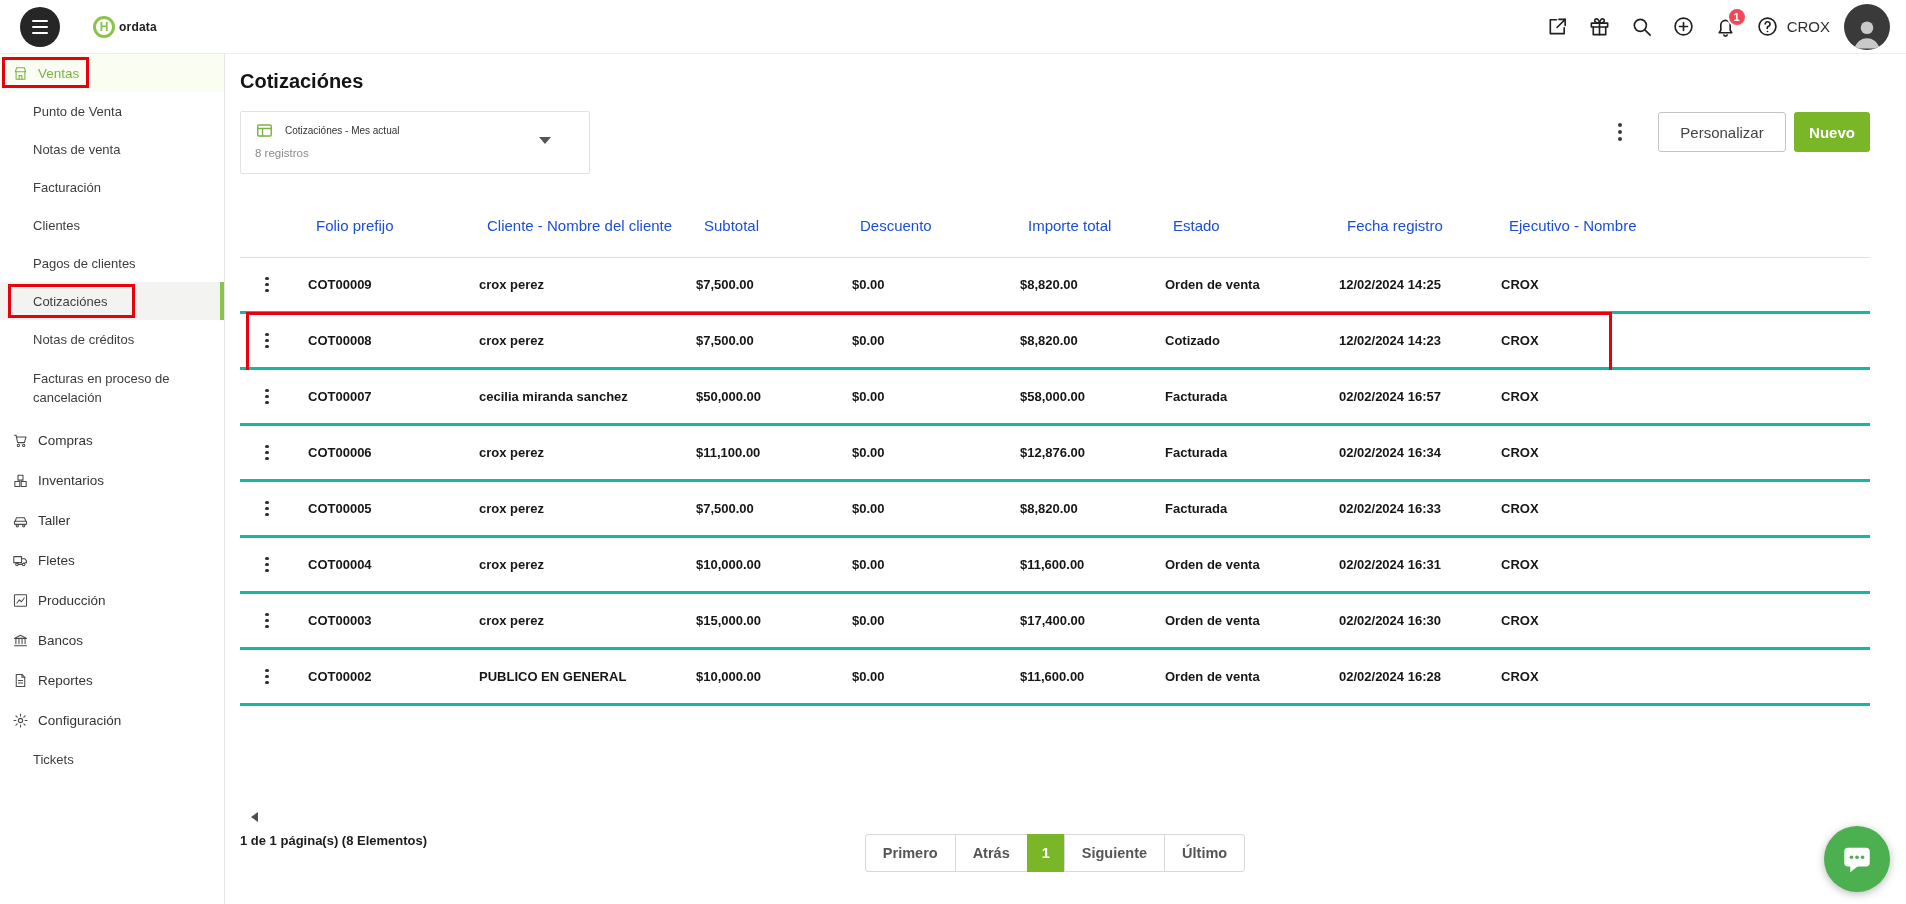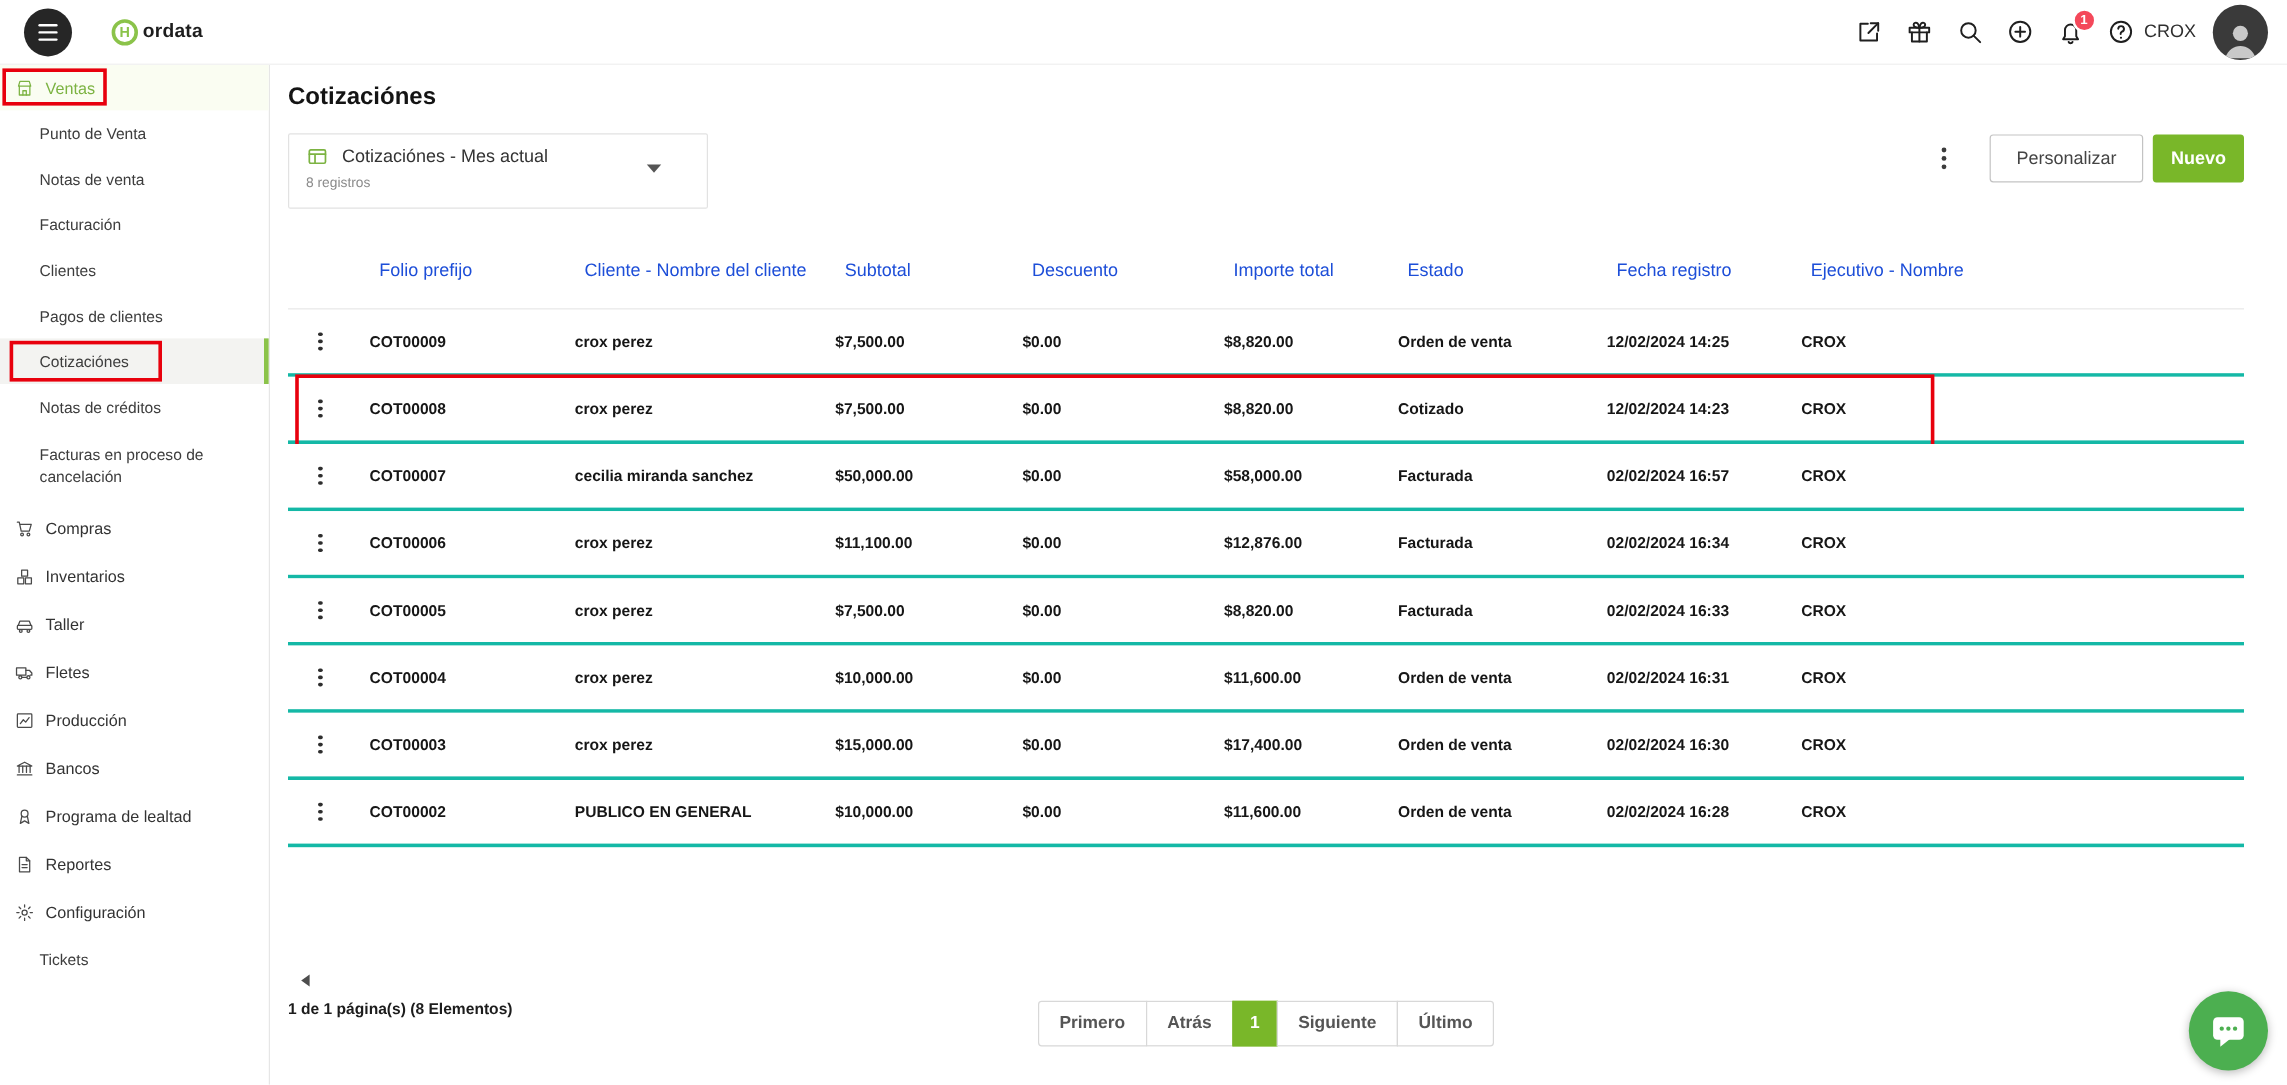--- a/index.html
+++ b/index.html
@@ -7,21 +7,21 @@
   body{font-family:"Liberation Sans","DejaVu Sans",sans-serif;background:#fff;overflow:hidden;position:relative;color:#222;}
   button{font-family:inherit;}
   svg.icon{fill:none;stroke:currentColor;stroke-width:1.7;stroke-linecap:round;stroke-linejoin:round;width:22px;height:22px;display:block;}
 
   
   .topbar{position:absolute;top:0;left:0;right:0;height:54px;background:#fff;border-bottom:1px solid #efefef;display:flex;align-items:center;padding:0 16px 0 20px;z-index:5;}
   .hamburger{width:40px;height:40px;border-radius:50%;background:#262626;border:none;display:flex;flex-direction:column;justify-content:center;align-items:center;gap:4px;cursor:pointer;flex:none;}
   .hamburger b{display:block;width:16px;height:2px;background:#fff;border-radius:1px;}
   .logo{display:flex;align-items:center;gap:4px;margin-left:33px;cursor:pointer;}
   .logo-badge{width:22px;height:22px;border-radius:50%;border:3px solid #8bc34a;color:#8bc34a;font-weight:700;font-size:12px;display:flex;align-items:center;justify-content:center;}
-  .logo-text{font-size:16px;font-weight:700;color:#1d1d1d;letter-spacing:.2px;}
+  .logo-text{font-size:12px;font-weight:700;color:#1d1d1d;letter-spacing:.2px;}
   .tb-right{margin-left:auto;display:flex;align-items:center;}
   .tb-actions{display:flex;align-items:center;gap:19px;}
   .tb-btn{background:none;border:none;color:#1f1f1f;cursor:pointer;position:relative;padding:0;}
   .tb-btn .icon{width:23px;height:23px;}
   .badge{position:absolute;top:-8px;right:-10px;min-width:20px;height:20px;border-radius:10px;background:#f4485a;color:#fff;font-size:11px;font-weight:700;display:flex;align-items:center;justify-content:center;border:2px solid #fff;padding:0 3px;}
   .user-name{font-size:15px;color:#2e2e2e;margin-left:8px;}
   .avatar{width:46px;height:46px;border-radius:50%;background:#3a3a3a;display:flex;align-items:flex-end;justify-content:center;overflow:hidden;cursor:pointer;margin-left:14px;border:none;}
 
   
   .sidebar{position:absolute;top:54px;left:0;bottom:0;width:225px;background:#fff;border-right:1px solid #e6e6e6;overflow:hidden;}
@@ -39,21 +39,21 @@
   .ann{position:absolute;border:3px solid #e8000d;pointer-events:none;}
   .sb-green .ann{left:2px;top:3px;width:87px;height:31px;}
   .sb-active .ann{left:8px;top:2px;width:127px;height:34px;}
 
   
   .main{position:absolute;top:54px;left:226px;right:0;bottom:0;background:#fff;}
   .page-title{position:absolute;left:14px;top:16px;font-size:20px;font-weight:700;color:#141414;}
   .filter-card{position:absolute;left:14px;top:57px;width:350px;height:63px;border:1px solid #e2e2e2;background:#fff;border-radius:2px;padding:9px 14px 0;cursor:pointer;}
   .filter-row{display:flex;align-items:center;gap:11px;}
   .filter-icon .icon{width:19px;height:19px;color:#7cb342;stroke-width:1.8;}
-  .filter-label{font-size:15px;color:#333;}
+  .filter-label{font-size:10px;color:#333;}
   .filter-caret{position:absolute;right:38px;top:25px;width:0;height:0;border:6px solid transparent;border-top:7px solid #555;}
   .filter-records{font-size:11.5px;color:#8b8b8b;margin-top:7px;}
 
   .toolbar{position:absolute;top:58px;right:36px;display:flex;align-items:center;}
   .kebab-btn{width:28px;height:36px;background:none;border:none;display:flex;flex-direction:column;align-items:center;justify-content:center;gap:3px;cursor:pointer;margin-right:24px;}
   .kebab-btn i{width:4px;height:4px;border-radius:50%;background:#3c3c3c;}
   .btn-outline{height:40px;width:128px;border:1px solid #c3c3c3;border-radius:3px;background:#fff;color:#444;font-size:15px;cursor:pointer;margin-right:8px;}
   .btn-green{height:40px;width:76px;border:none;border-radius:3px;background:#79b729;color:#fff;font-size:15px;font-weight:700;cursor:pointer;}
 
   
@@ -230,27 +230,20 @@
     <div class="sb-item sb-section">
       <svg class="icon" viewBox="0 0 24 24">
         <path d="M3.5 9 12 4.5 20.5 9z"></path>
         <path d="M5.5 9v7.5M9.8 9v7.5M14.2 9v7.5M18.5 9v7.5"></path>
         <path d="M3.5 19.5h17"></path>
       </svg>
       <span class="sb-label">Bancos</span>
     </div>
     <div class="sb-item sb-section">
       <svg class="icon" viewBox="0 0 24 24">
-        <circle cx="12" cy="8.5" r="4"></circle>
-        <path d="M8.8 11.5 7 20l5-3 5 3-1.8-8.5"></path>
-      </svg>
-      <span class="sb-label">Programa de lealtad</span>
-    </div>
-    <div class="sb-item sb-section">
-      <svg class="icon" viewBox="0 0 24 24">
         <path d="M6 3.5h8l4 4v13H6z"></path>
         <path d="M14 3.5v4h4"></path>
         <path d="M9 12h6M9 15.5h6"></path>
       </svg>
       <span class="sb-label">Reportes</span>
     </div>
     <div class="sb-item sb-section">
       <svg class="icon" viewBox="0 0 24 24">
         <circle cx="12" cy="12" r="3"></circle>
         <path d="M12 2.8v2.7M12 18.5v2.7M2.8 12h2.7M18.5 12h2.7M5.5 5.5l1.9 1.9M16.6 16.6l1.9 1.9M18.5 5.5l-1.9 1.9M7.4 16.6l-1.9 1.9"></path>

